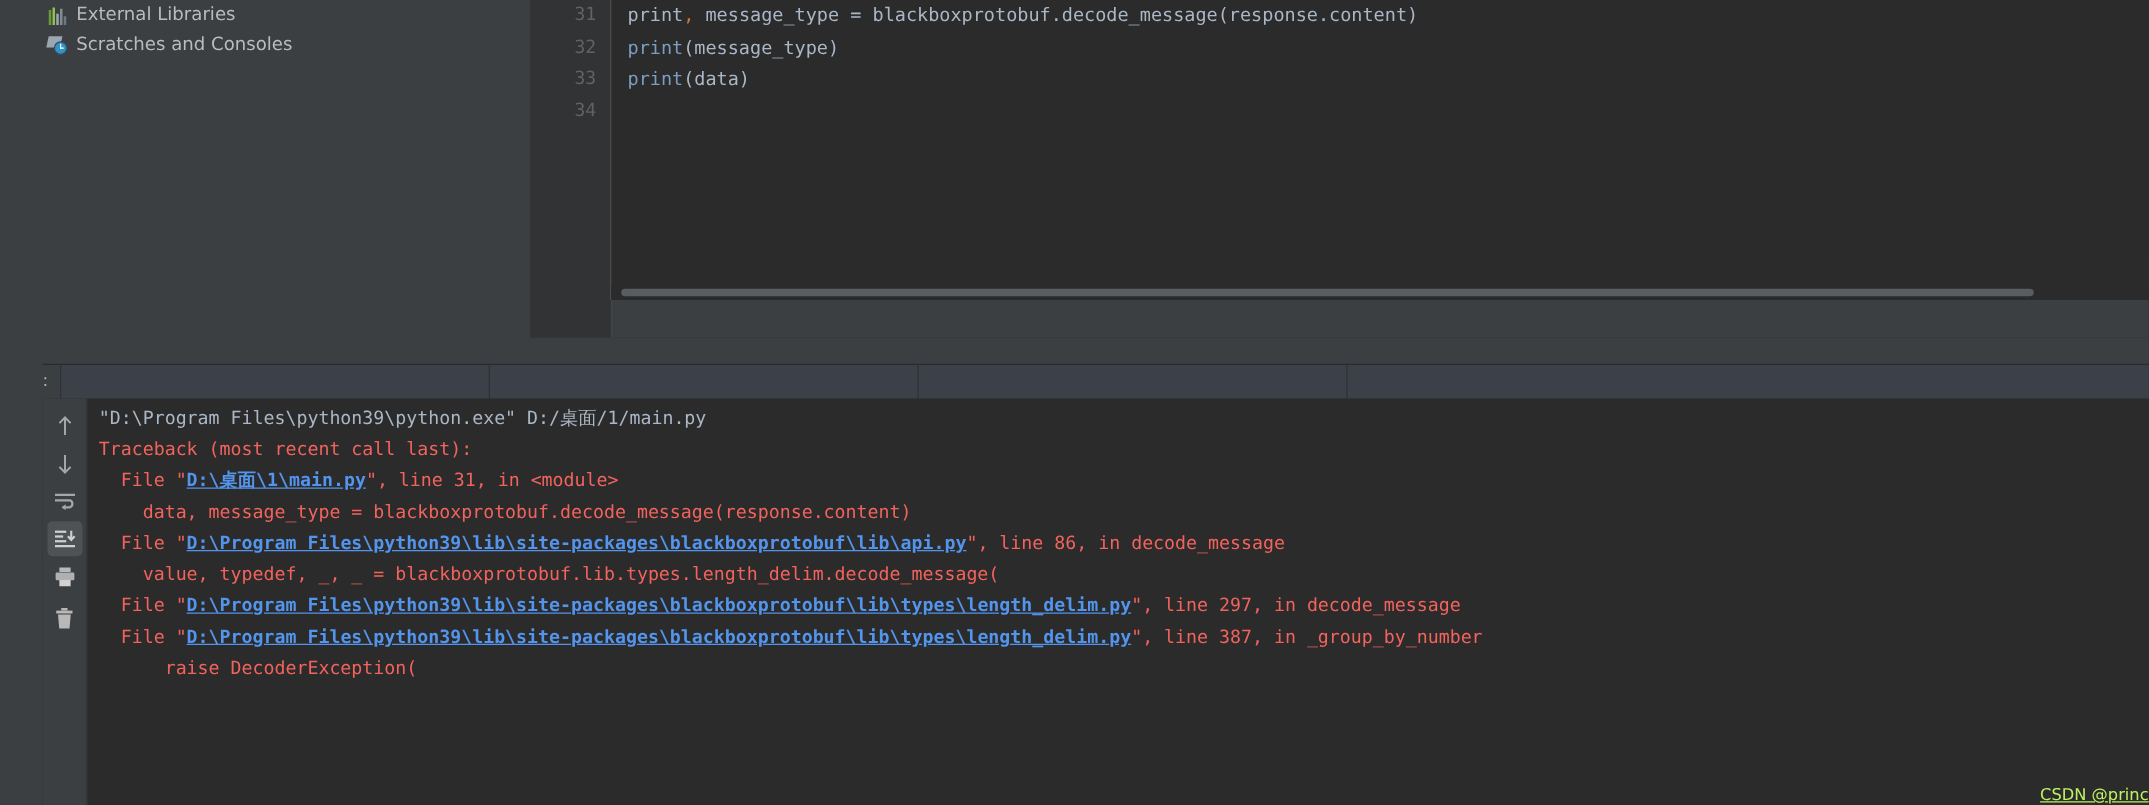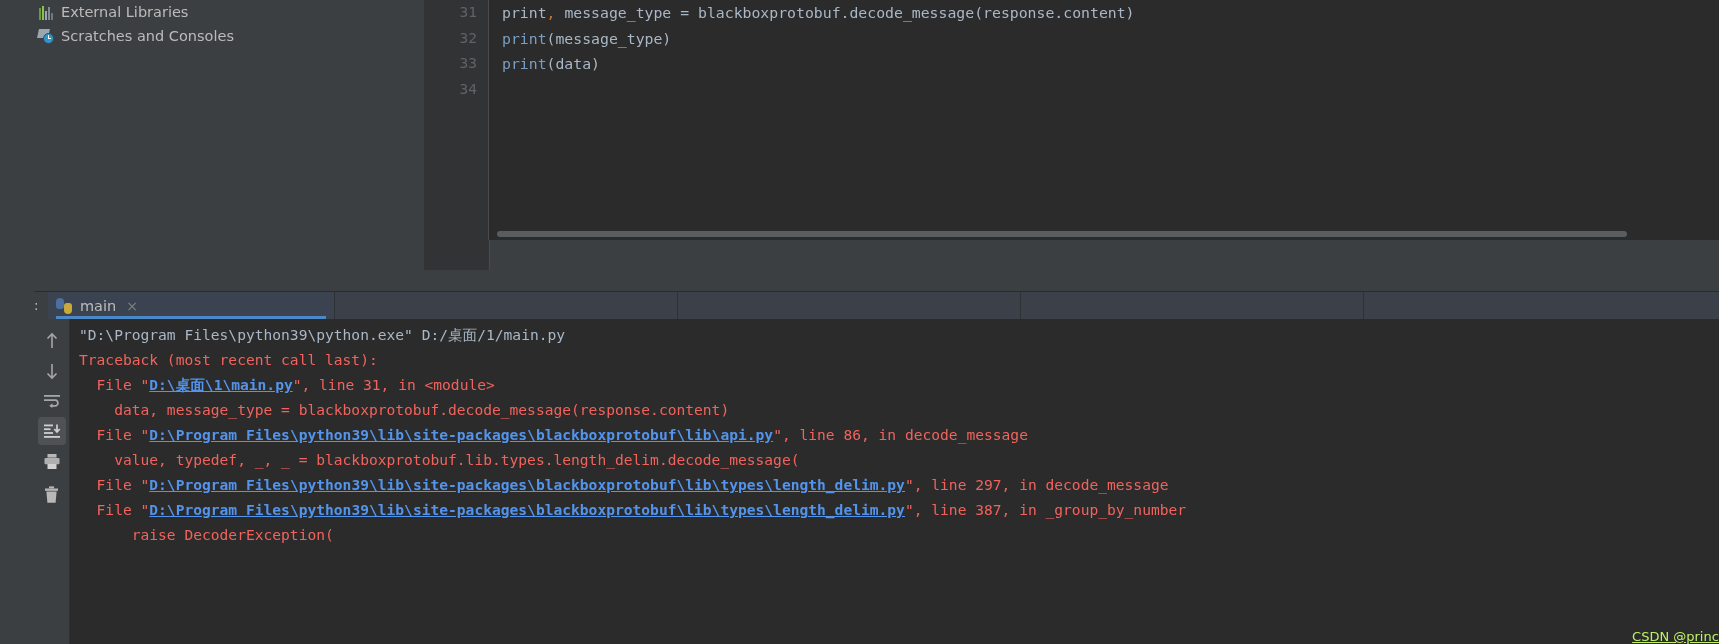--- a/index.html
+++ b/index.html
@@ -388,29 +388,20 @@
       <div class="ed-bottom-strip"></div>
       <div class="ed-bottom-gutter"></div>
     </div>
   </div>
 
   <div class="divider"></div>
 
   <div class="tabbar">
     <span class="tab-run-label">:</span>
 
-    <div class="tab active" style="width:268px;">
-      <span class="icon-python">
-        <span class="pb blue"></span>
-          <span class="pb yellow"></span>
-      </span>
-      <span class="tab-name">main</span>
-      <span class="tab-close">×</span>
-      <span class="tab-underline"></span>
-    </div>
 
     <div class="tabbar-seg" style="width:342px;"></div>
     <div class="tabbar-seg" style="width:342px;"></div>
     <div class="tabbar-seg" style="width:342px;"></div>
     <div class="tabbar-fill"></div>
   </div>
 
   <div class="console-wrap">
 
     <div class="console-toolbar">

